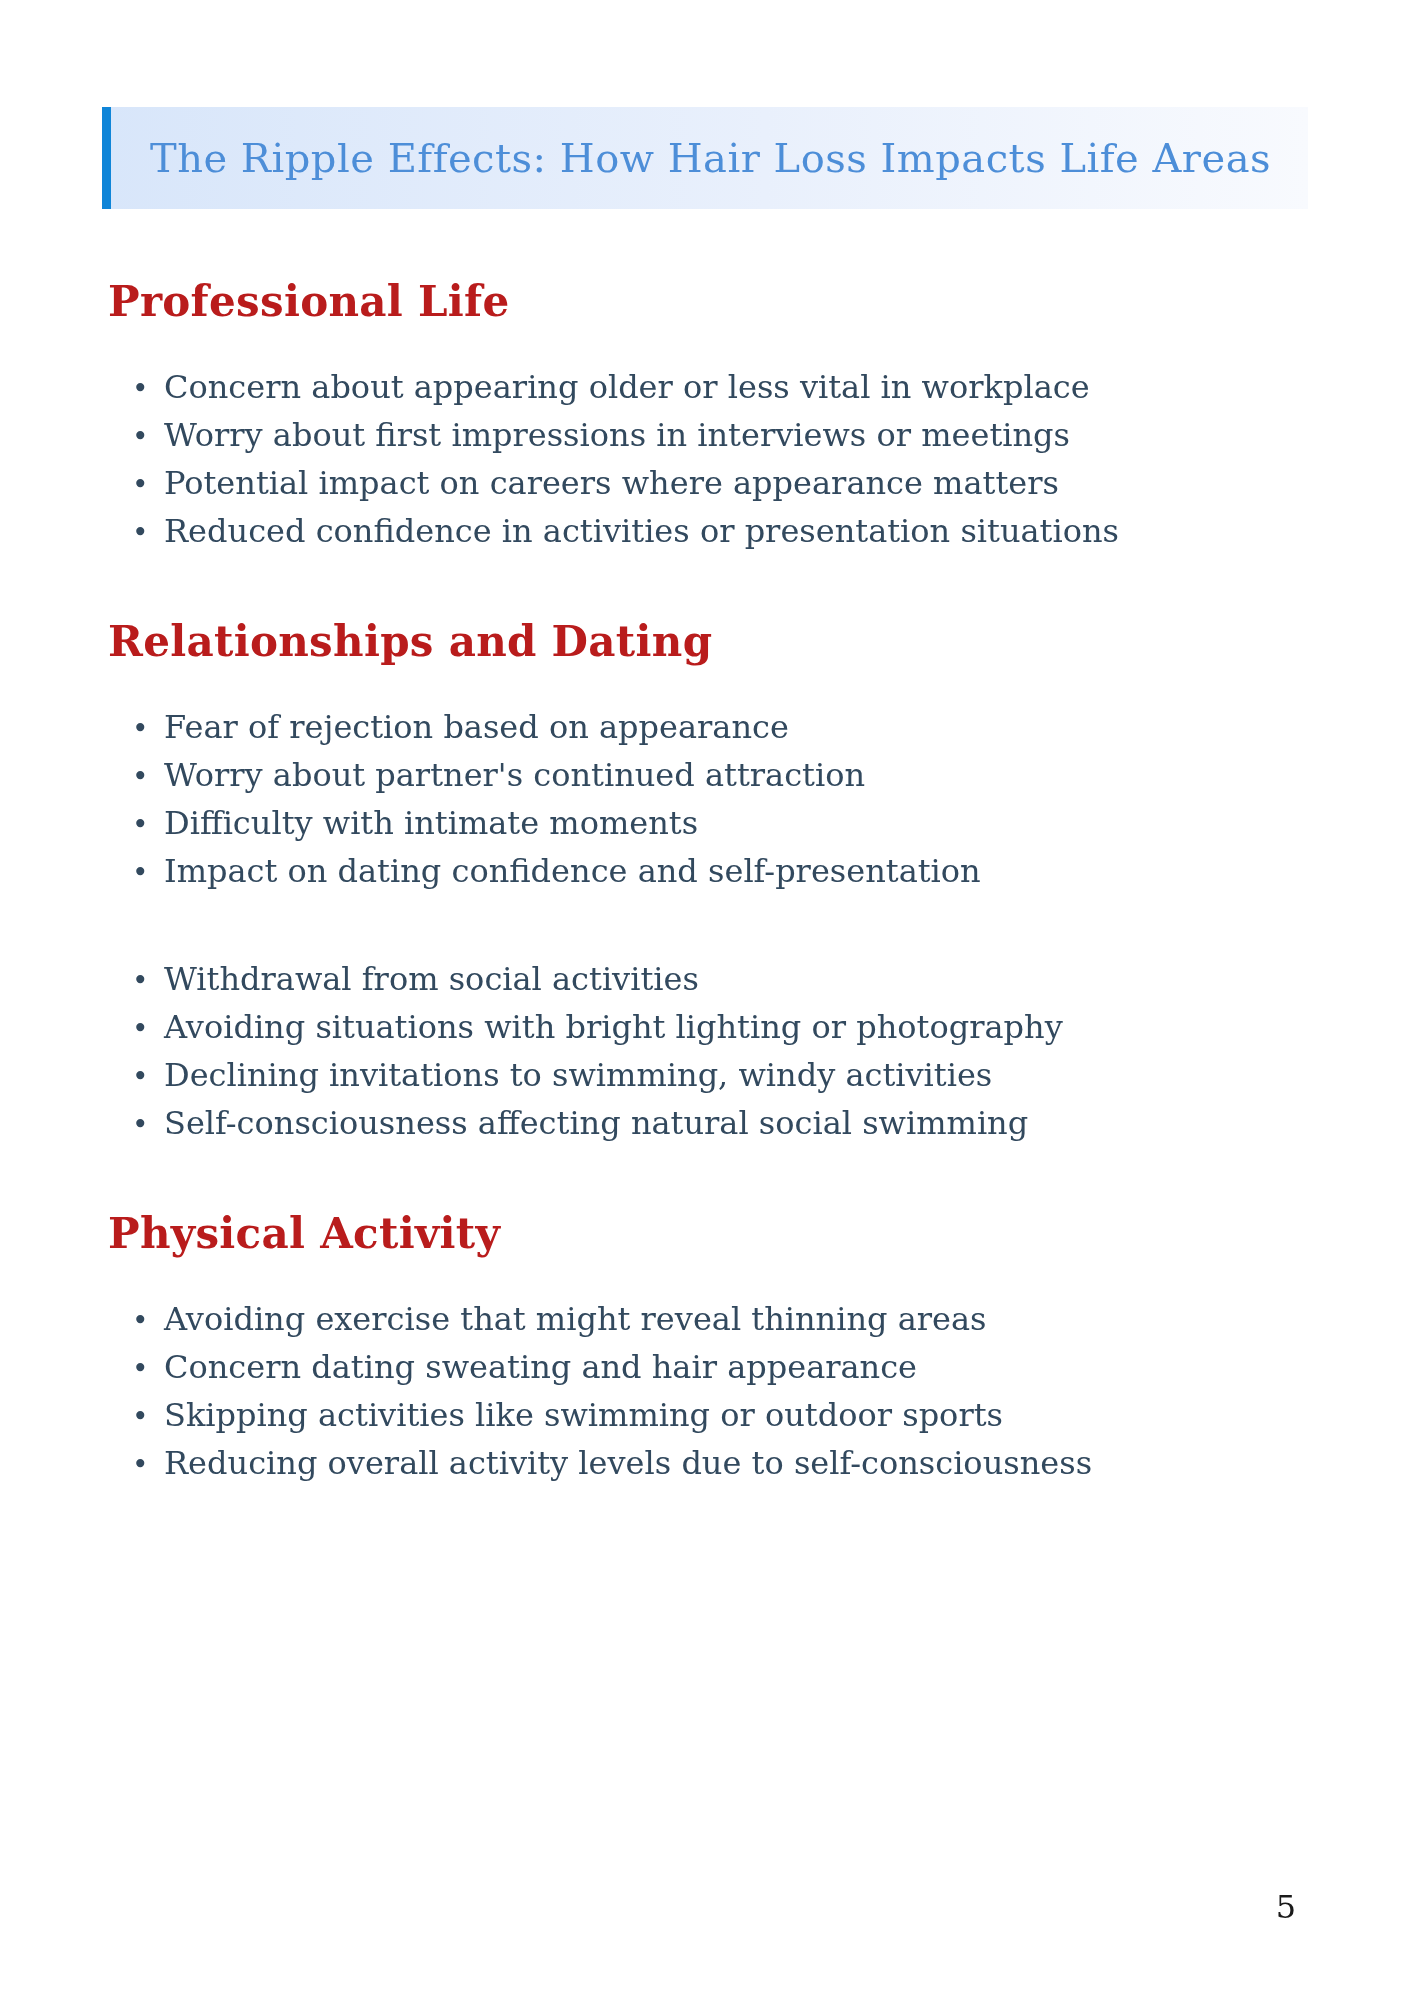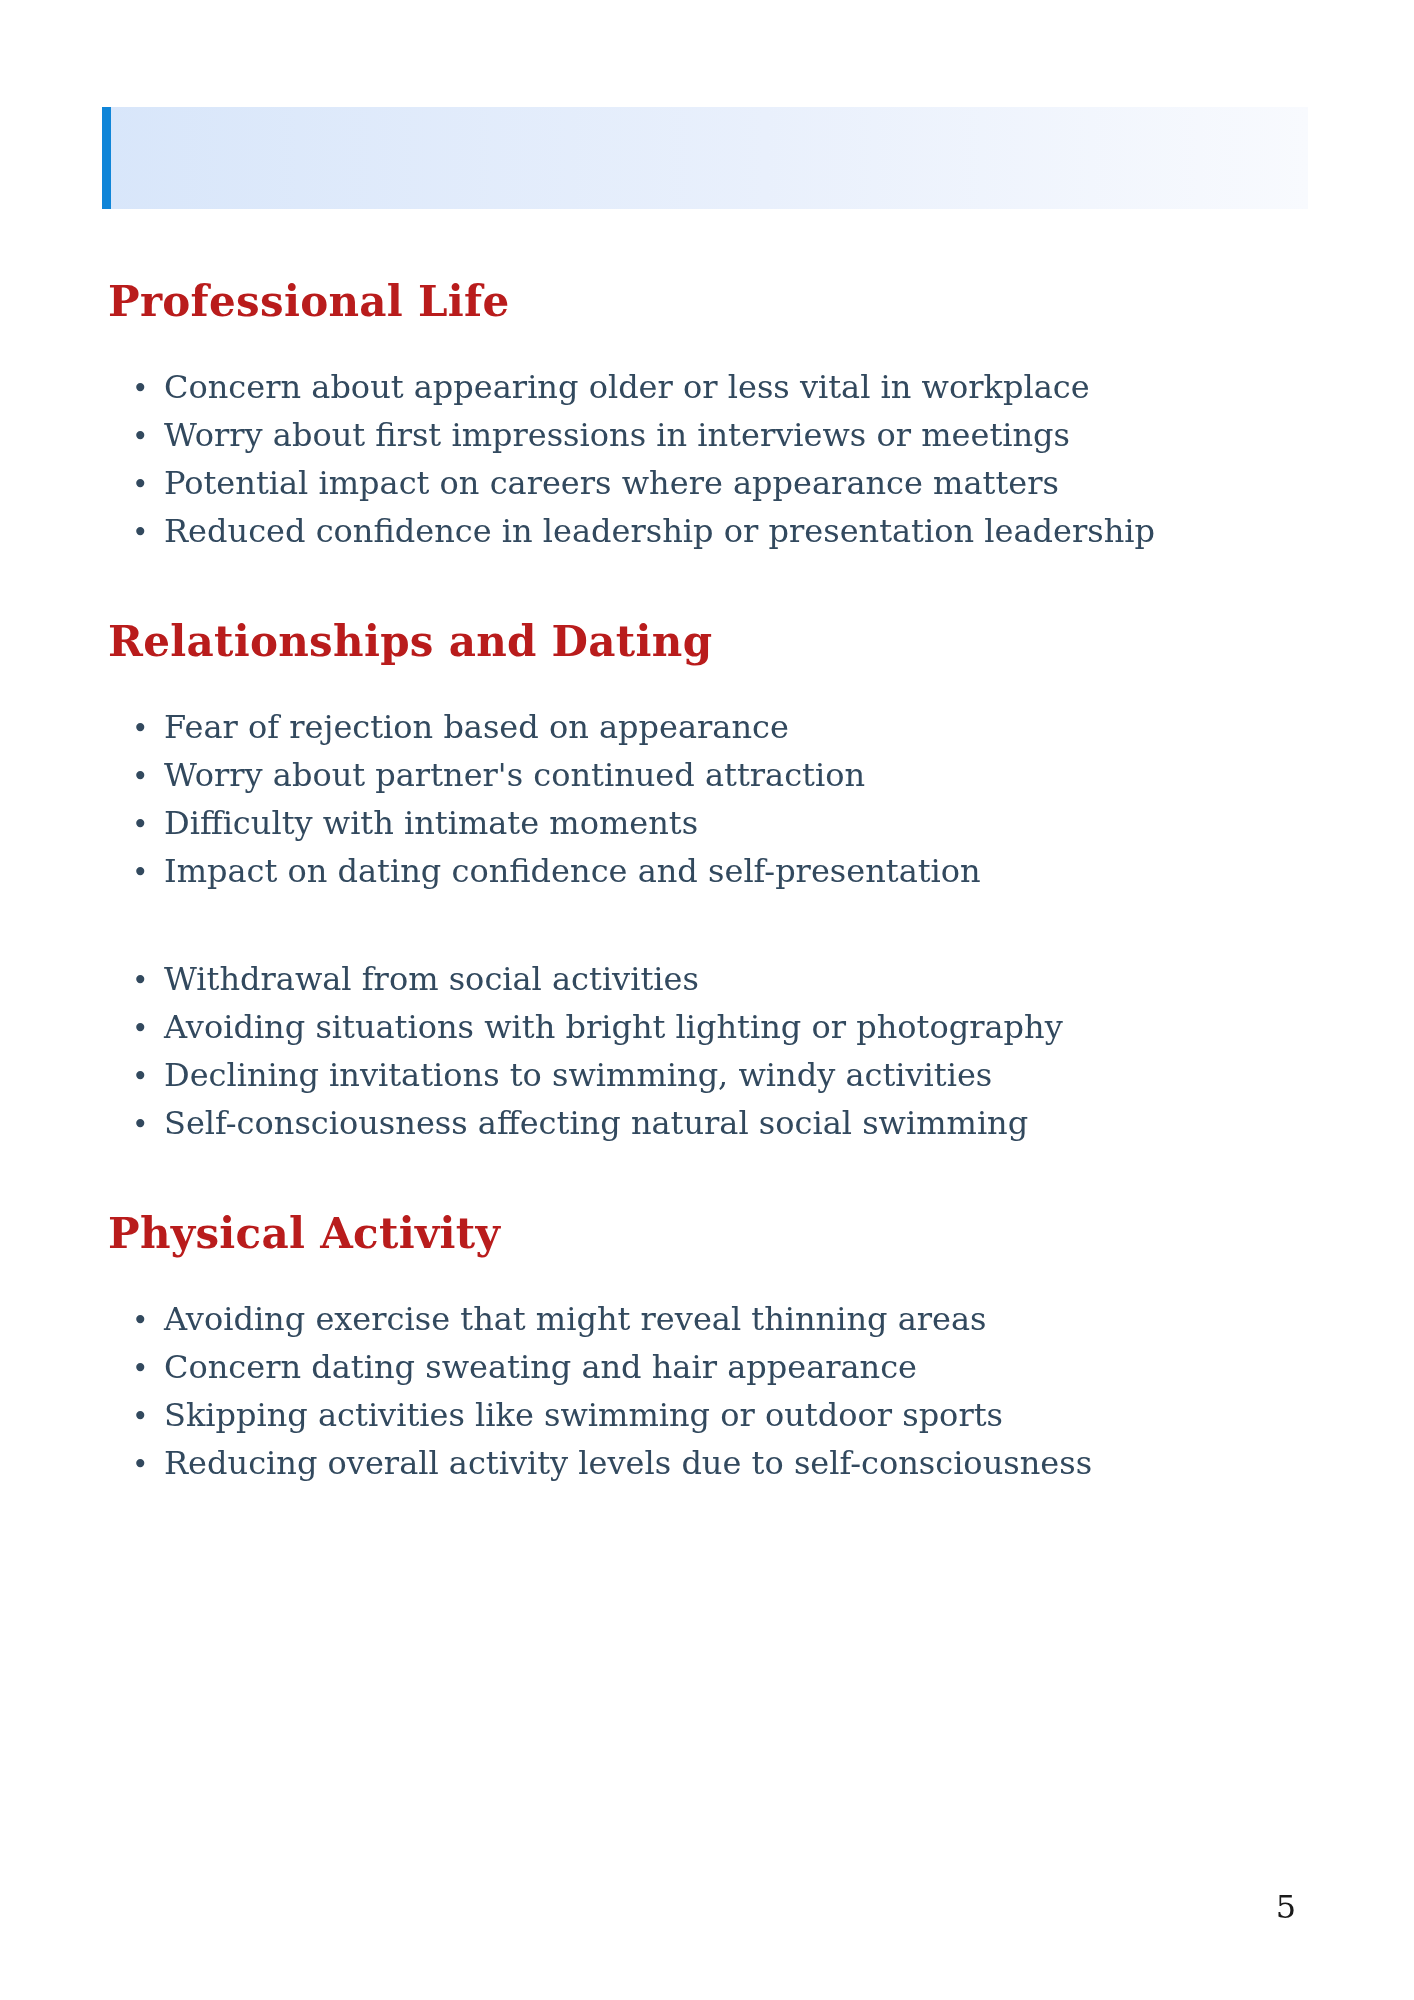--- a/index.html
+++ b/index.html
@@ -95,20 +95,21 @@
     color: #1a1a1a;
   }
 </style>
 </head>
 <body>
 
 <div class="page">
 
   <div class="banner">
     <div class="banner-accent"></div>
+    <div class="banner-title">The Ripple Effects: How Hair Loss Impacts Life Areas</div>
   </div>
 
   <div class="content">
 
     <div class="section">
       <h2 class="section-heading">Professional Life</h2>
       <ul class="bullets">
         <li>
           <span class="marker">•</span>
           <span class="bullet-text">Concern about appearing older or less vital in workplace</span>
@@ -116,21 +117,21 @@
         <li>
           <span class="marker">•</span>
           <span class="bullet-text">Worry about first impressions in interviews or meetings</span>
         </li>
         <li>
           <span class="marker">•</span>
           <span class="bullet-text">Potential impact on careers where appearance matters</span>
         </li>
         <li>
           <span class="marker">•</span>
-          <span class="bullet-text">Reduced confidence in leadership or presentation leadership</span>
+          <span class="bullet-text">Reduced confidence in activities or presentation situations</span>
         </li>
       </ul>
     </div>
 
     <div class="section">
       <h2 class="section-heading">Relationships and Dating</h2>
       <ul class="bullets">
         <li>
           <span class="marker">•</span>
           <span class="bullet-text">Fear of rejection based on appearance</span>

